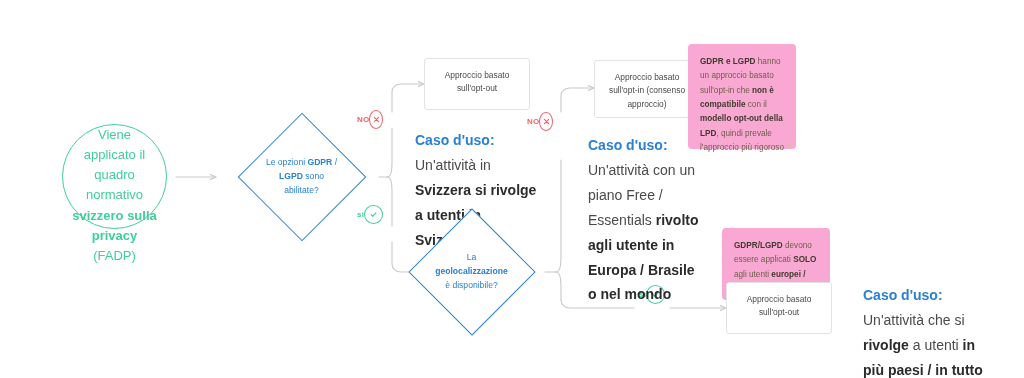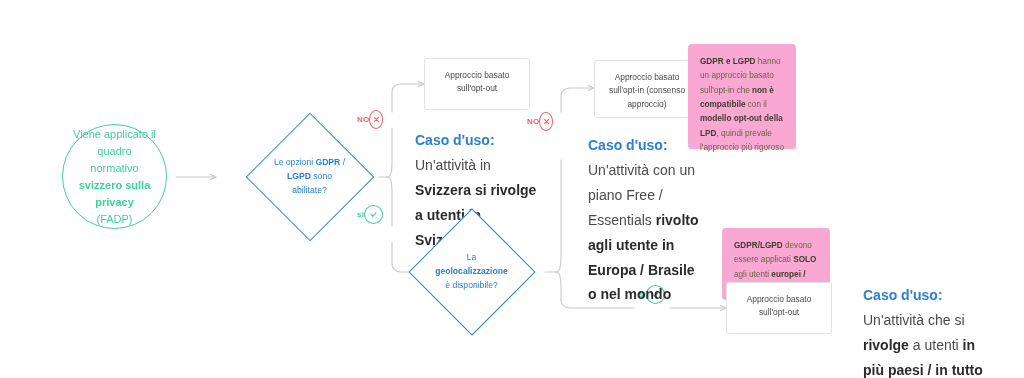--- a/index.html
+++ b/index.html
@@ -11,24 +11,24 @@
   }
   #canvas{position:relative;width:1024px;height:378px;}
 
   
   .node{position:absolute;box-sizing:border-box;}
 
   
   .circle{
     width:105px;height:105px;border-radius:50%;
     border:1.6px solid #3ecf9a;
-    display:flex;align-items:flex-end;justify-content:center;
+    display:flex;align-items:flex-start;justify-content:center;
     text-align:center;
     color:#3ecf9a;
-    font-size:11px;line-height:1.55;
+    font-size:13px;line-height:1.55;
     padding:0 9px;
   }
   .circle b{font-weight:bold;color:#3ecf9a;}
 
   
   .diamond-wrap{display:flex;align-items:center;justify-content:center;}
   .diamond-shape{
     position:absolute;left:50%;top:50%;
     transform:translate(-50%,-50%) rotate(45deg);
     border:1.7px solid #2a80d2;
@@ -134,21 +134,21 @@
 
   <div class="node circle" style="left:62px;top:124px;">
     <div>
       <span>Viene applicato il</span><br>
       <span>quadro normativo</span><br>
       <b>svizzero sulla privacy</b><br>
       <span>(FADP)</span>
     </div>
   </div>
 
-  <div class="node diamond-wrap" style="left:228px;top:113px;width:163px;height:128px;">
+  <div class="node diamond-wrap" style="left:220px;top:113px;width:163px;height:128px;">
     <div class="diamond-shape" style="width:91px;height:91px;"></div>
     <div class="diamond-text">
       <span>Le opzioni </span><b>GDPR</b><span> /</span><br>
       <b>LGPD</b><span> sono</span><br>
       <span>abilitate?</span>
     </div>
   </div>
 
   <div class="marker no" style="left:357px;top:110px;">
     <span class="lbl">NO</span>

